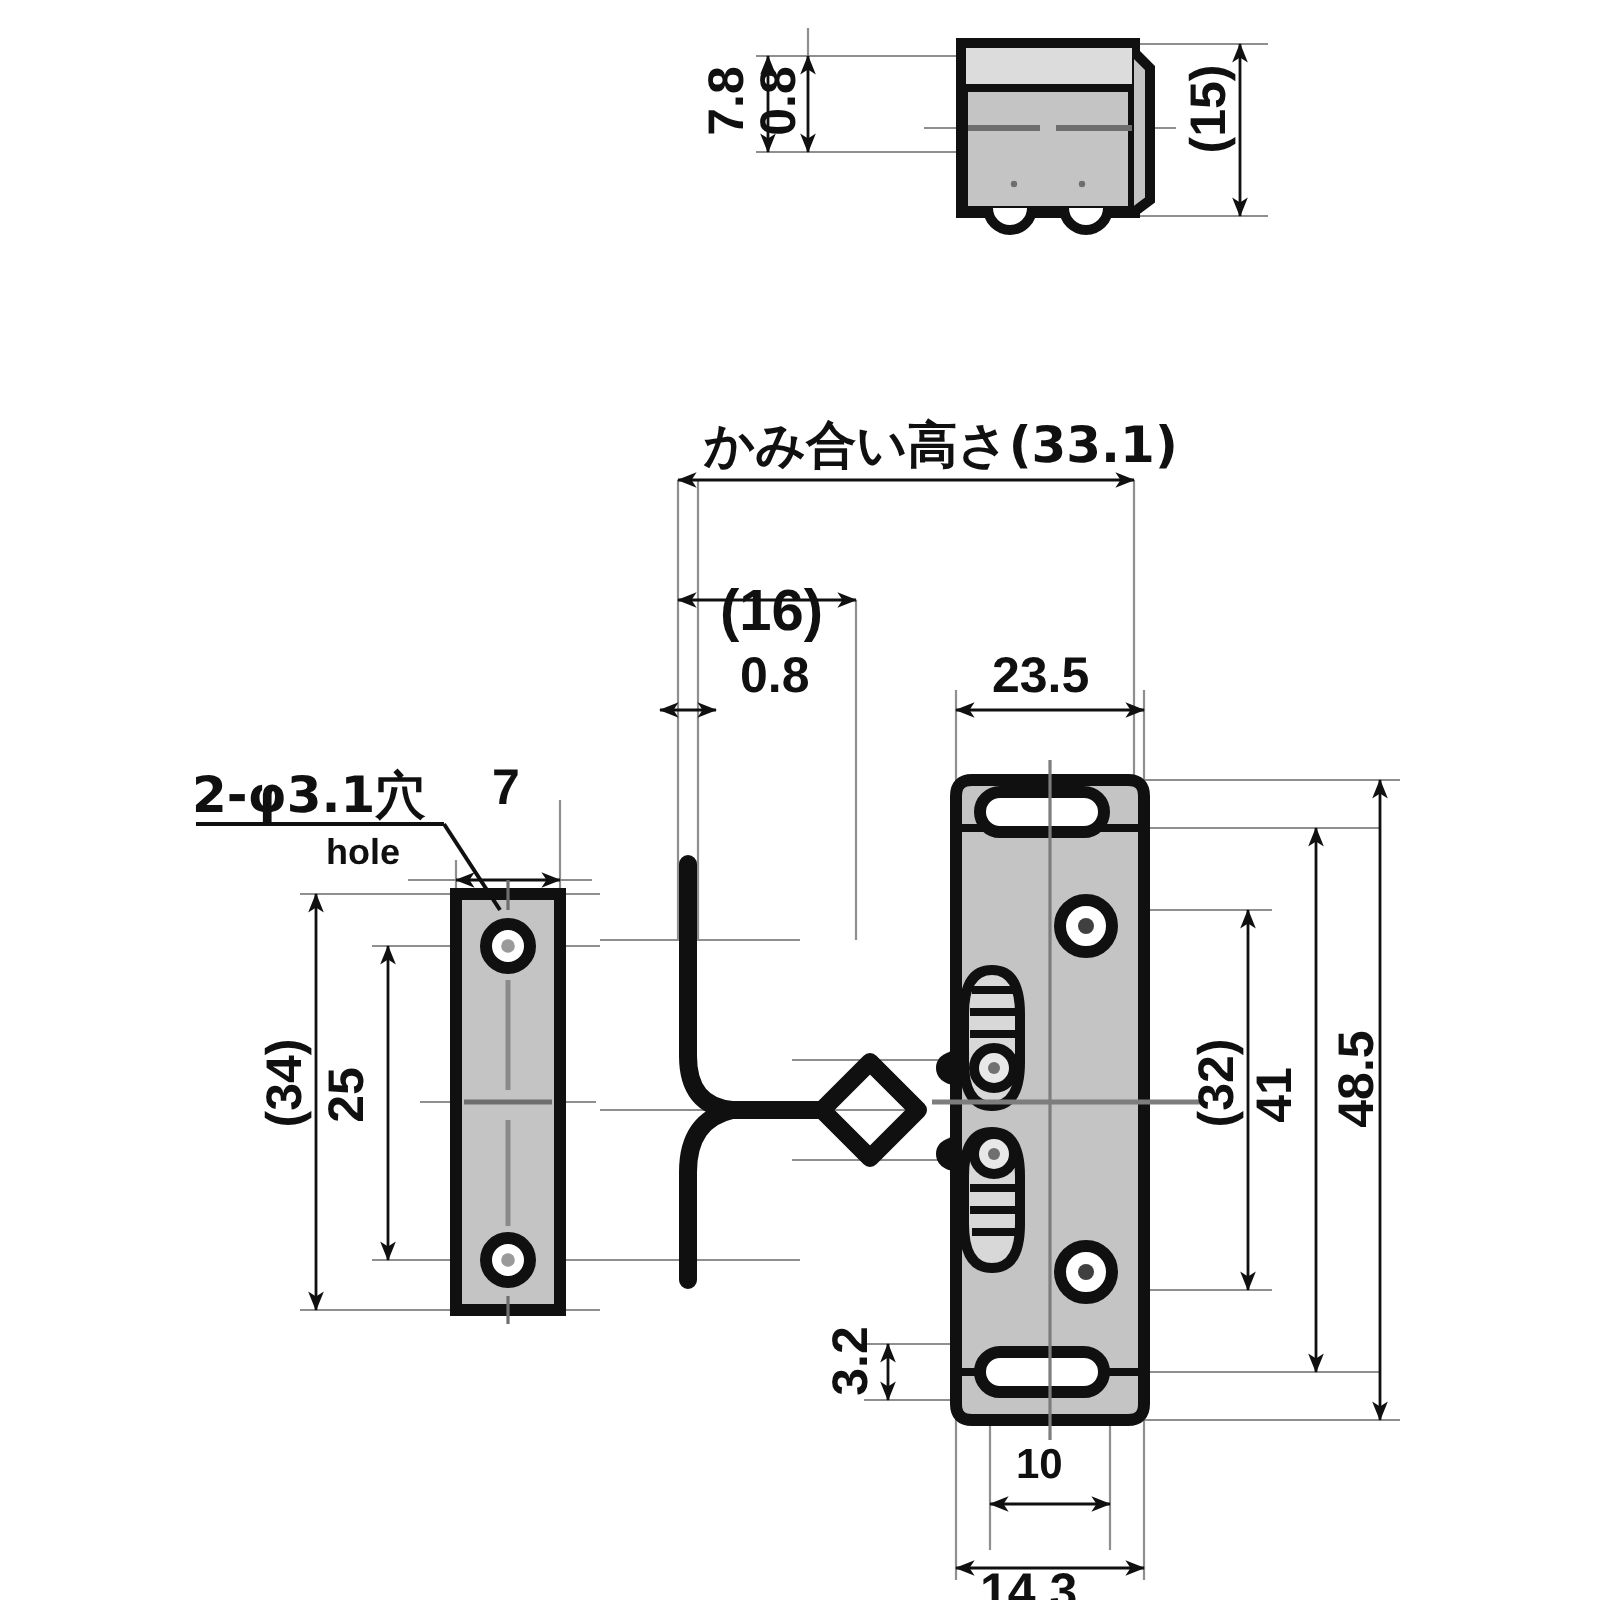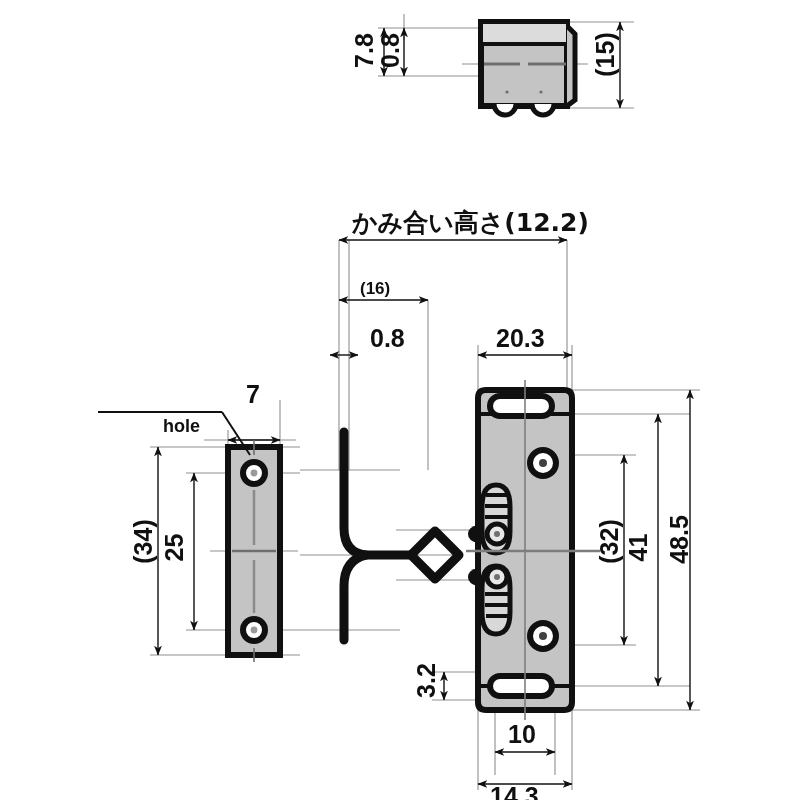--- a/index.html
+++ b/index.html
@@ -176,30 +176,32 @@
       <line x1="98" y1="412" x2="222" y2="412"></line>
       <line x1="222" y1="412" x2="250" y2="455"></line>
     </g>
   </svg>
 
   <div class="lbl vert" style="left:344px;top:38px;width:40px;text-align:center;font-size:25px;">7.8</div>
   <div class="lbl vert" style="left:370px;top:38px;width:40px;text-align:center;font-size:25px;">0.8</div>
   <div class="lbl vert" style="left:568px;top:42px;width:74px;text-align:center;font-size:25px;">(15)</div>
 
   <div class="lbl" style="left:352px;top:210px;font-size:25px;
-              font-family:'DejaVu Sans',sans-serif;">かみ合い高さ(12.2)</div>
-  <div class="lbl" style="left:360px;top:280px;font-size:17px;">(16)</div>
+              font-family:'DejaVu Sans',sans-serif;">かみ合い高さ(33.1)</div>
+  <div class="lbl" style="left:360px;top:292px;font-size:29px;">(16)</div>
   <div class="lbl" style="left:370px;top:326px;font-size:25px;">0.8</div>
-  <div class="lbl" style="left:496px;top:326px;font-size:25px;">20.3</div>
-
+  <div class="lbl" style="left:496px;top:326px;font-size:25px;">23.5</div>
+
+  <div class="lbl" style="left:96px;top:385px;font-size:25px;
+              font-family:'DejaVu Sans',sans-serif;">2-φ3.1穴</div>
   <div class="lbl" style="left:163px;top:417px;font-size:18px;">hole</div>
   <div class="lbl" style="left:246px;top:382px;font-size:25px;">7</div>
   <div class="lbl vert" style="left:106px;top:529px;width:74px;text-align:center;font-size:25px;">(34)</div>
   <div class="lbl vert" style="left:144px;top:535px;width:60px;text-align:center;font-size:25px;">25</div>
 
   <div class="lbl vert" style="left:572px;top:529px;width:74px;text-align:center;font-size:25px;">(32)</div>
   <div class="lbl vert" style="left:608px;top:535px;width:60px;text-align:center;font-size:25px;">41</div>
   <div class="lbl vert" style="left:638px;top:527px;width:82px;text-align:center;font-size:25px;">48.5</div>
   <div class="lbl vert" style="left:396px;top:668px;width:60px;text-align:center;font-size:25px;">3.2</div>
-  <div class="lbl" style="left:508px;top:722px;font-size:25px;">10</div>
+  <div class="lbl" style="left:508px;top:722px;font-size:21px;">10</div>
   <div class="lbl" style="left:490px;top:784px;font-size:25px;">14.3</div>
 
 </div>
 
 </body></html>

